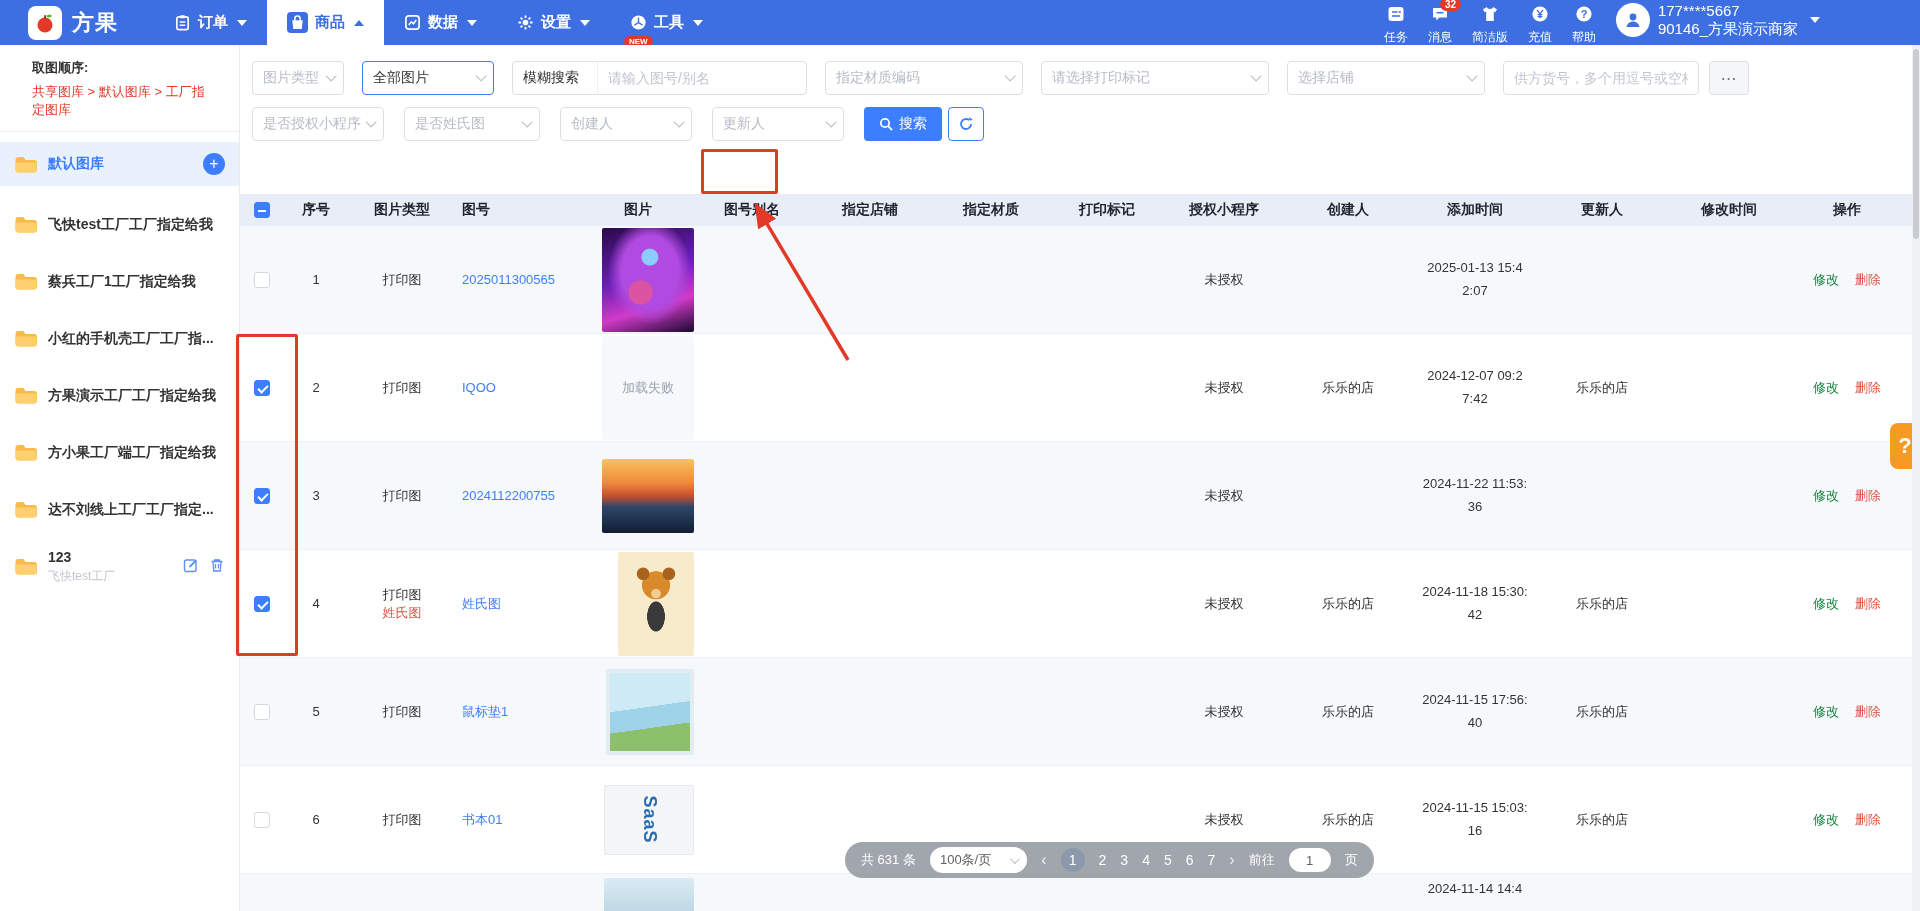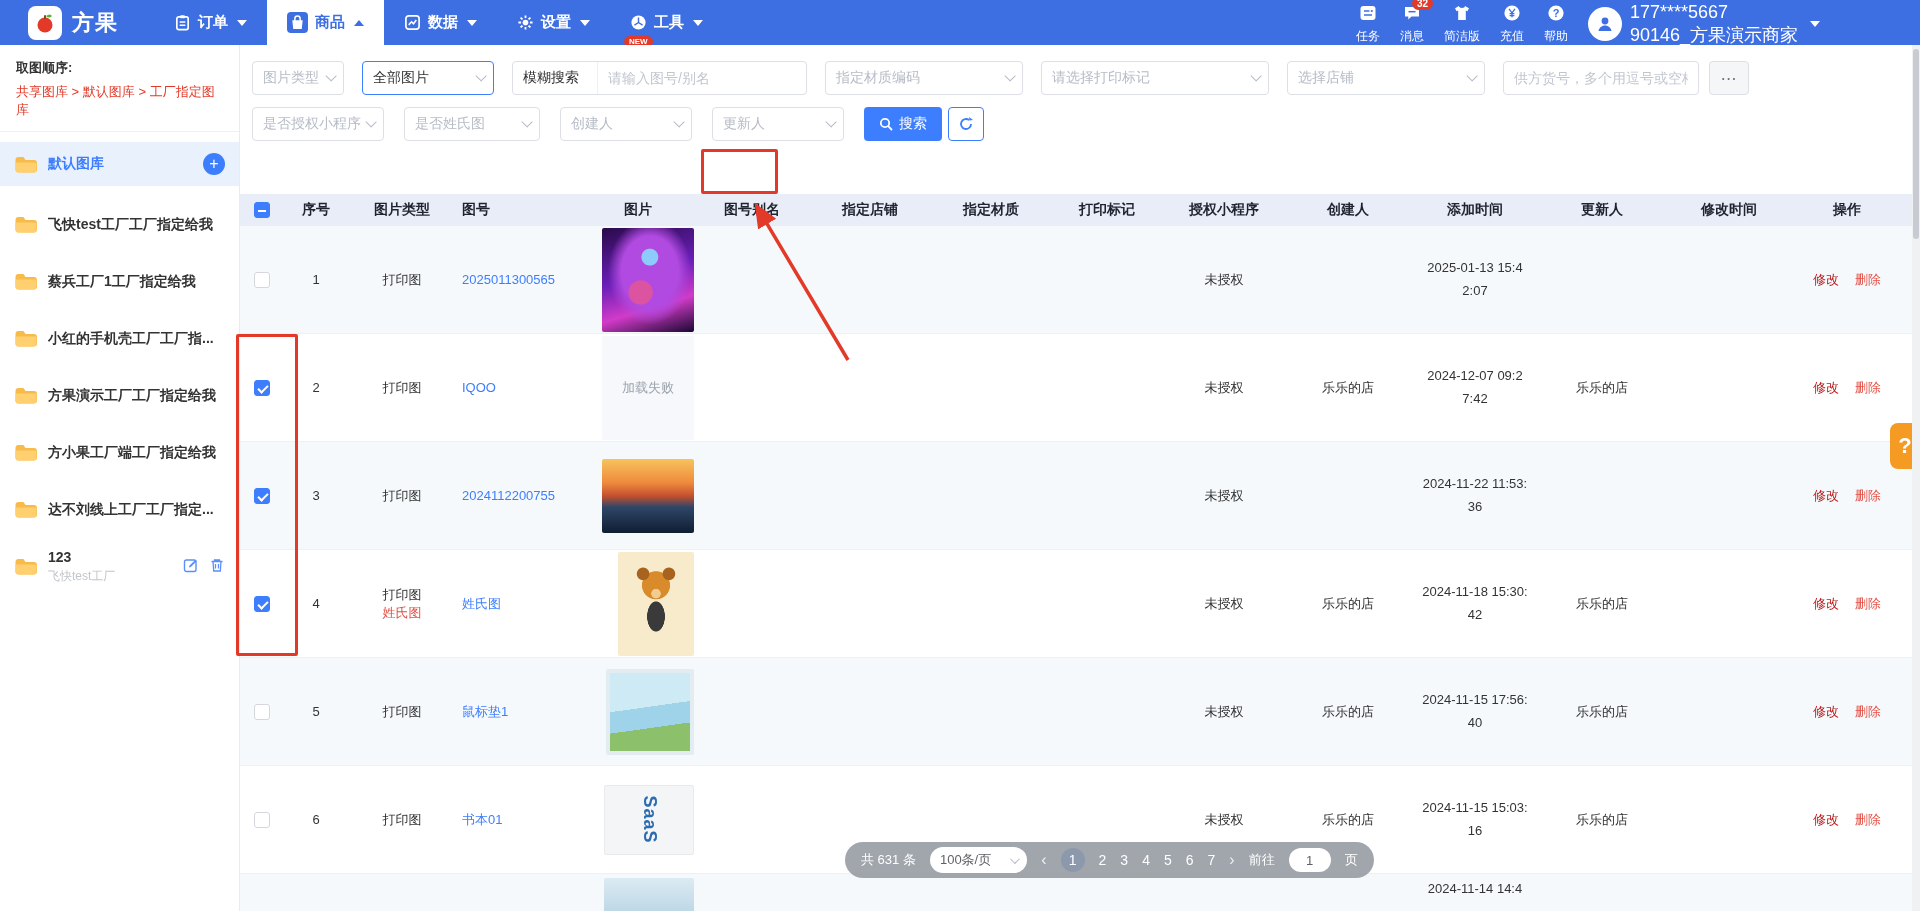--- a/index.html
+++ b/index.html
@@ -17,26 +17,26 @@
   .menu.active { background:#fff; color:#3D6FE3; }
   .menu.active .mi { background:#3D6FE3; color:#fff; border-radius:4px; padding:2px; }
   .caret { width:0; height:0; border-left:5px solid transparent; border-right:5px solid transparent; border-top:6px solid currentColor; margin-left:2px; }
   .caret.up { border-top:none; border-bottom:6px solid currentColor; }
   .badge-new { position:absolute; left:14px; bottom:-2px; background:#E23928; color:#fff; font-size:8px; font-weight:bold; padding:1px 5px; border-radius:7px; }
   .nav-right { margin-left:auto; display:flex; align-items:flex-start; gap:20px; padding-right:100px; }
   .ritem { display:flex; flex-direction:column; align-items:center; gap:2px; font-size:12px; cursor:pointer; position:relative; margin-top:4px; }
   .ritem .badge { position:absolute; top:-6px; left:12px; background:#E23928; color:#fff; font-size:10px; font-weight:bold; padding:1px 5px; border-radius:8px; }
   .account { display:flex; align-items:center; gap:8px; cursor:pointer; margin-top:2px; }
   .avatar { width:34px; height:34px; border-radius:50%; background:#fff; display:flex; align-items:center; justify-content:center; }
-  .acct-text { font-size:18px; line-height:1.25; }
+  .acct-text { font-size:15px; line-height:1.25; }
   .acct-caret { width:0;height:0;border-left:5px solid transparent;border-right:5px solid transparent;border-top:6px solid #fff; margin-left:4px; }
 
   
   .sidebar { position:absolute; left:0; top:45px; width:240px; height:866px; background:#fff; border-right:1px solid #e9ecef; }
-  .order-info { padding:14px 16px 12px; border-bottom:1px solid #f0f0f0; }
+  .order-info { padding:14px 32px 12px; border-bottom:1px solid #f0f0f0; }
   .order-label { font-size:13px; color:#333; font-weight:bold; margin-bottom:6px; }
   .order-path { font-size:13px; color:#E23928; line-height:1.4; }
   .folders { padding-top:10px; }
   .folder { height:57px; display:flex; align-items:center; gap:10px; padding:0 14px; cursor:pointer; }
   .folder.selected { height:44px; background:#E9F1FD; margin-bottom:10px; }
   .folder .fname { font-size:14px; font-weight:bold; color:#333; white-space:nowrap; overflow:hidden; text-overflow:ellipsis; flex:1; }
   .folder.selected .fname { color:#3D7EFF; }
   .folder .fmain { flex:1; min-width:0; }
   .folder .fsub { font-size:12px; color:#c2c6cc; margin-top:3px; }
   .addbtn { width:22px; height:22px; border-radius:50%; background:#3D7EFF; color:#fff; font-size:16px; display:flex; align-items:center; justify-content:center; flex:none; cursor:pointer; }
@@ -78,21 +78,21 @@
   .thead { background:#E9EDF8; height:32px; }
   .th { font-size:14px; font-weight:bold; color:#1f2430; text-align:center; }
   .th.l, .td.l { text-align:left; padding-left:10px; }
   .tr { height:108px; border-bottom:1px solid #eef0f5; background:#fff; }
   .tr.odd { background:#F6F9FC; }
   .td { font-size:13px; color:#333; text-align:center; }
   .td .link { color:#3D7EFF; cursor:pointer; }
   .td.time { word-break:break-all; line-height:1.7; padding:0 12px; }
   .type2 { color:#E25045; }
   .ops span { cursor:pointer; }
-  .ops .op-edit { color:#b91c1c; margin-right:16px; }
+  .ops .op-edit { color:#15803d; margin-right:16px; }
   .ops .op-del { color:#E25045; }
   .cbcell { display:flex; justify-content:center; }
   .imgcell { display:flex; justify-content:flex-end; }
   .tr.partial { align-items:start; border-bottom:none; }
   .tr.partial .td { padding-top:4px; }
 
   
   .thumb { width:92px; height:104px; border-radius:2px; }
   .thumb.character { background:
     radial-gradient(circle at 52% 28%, rgba(140,210,255,.95) 0 9%, transparent 10%),

